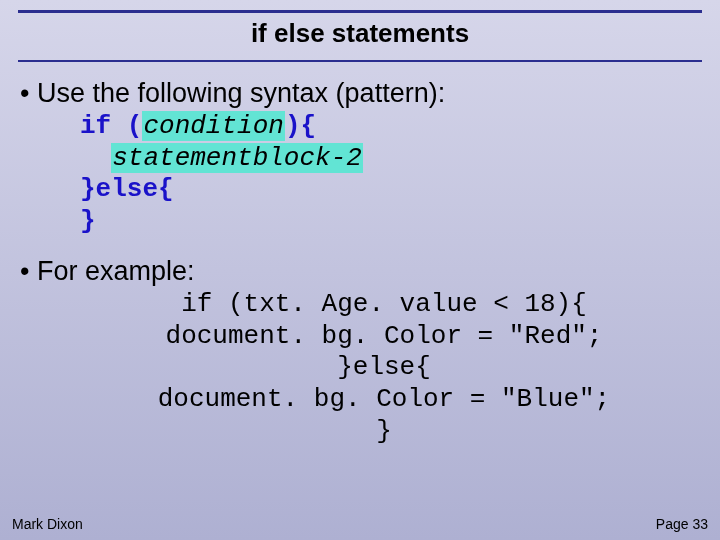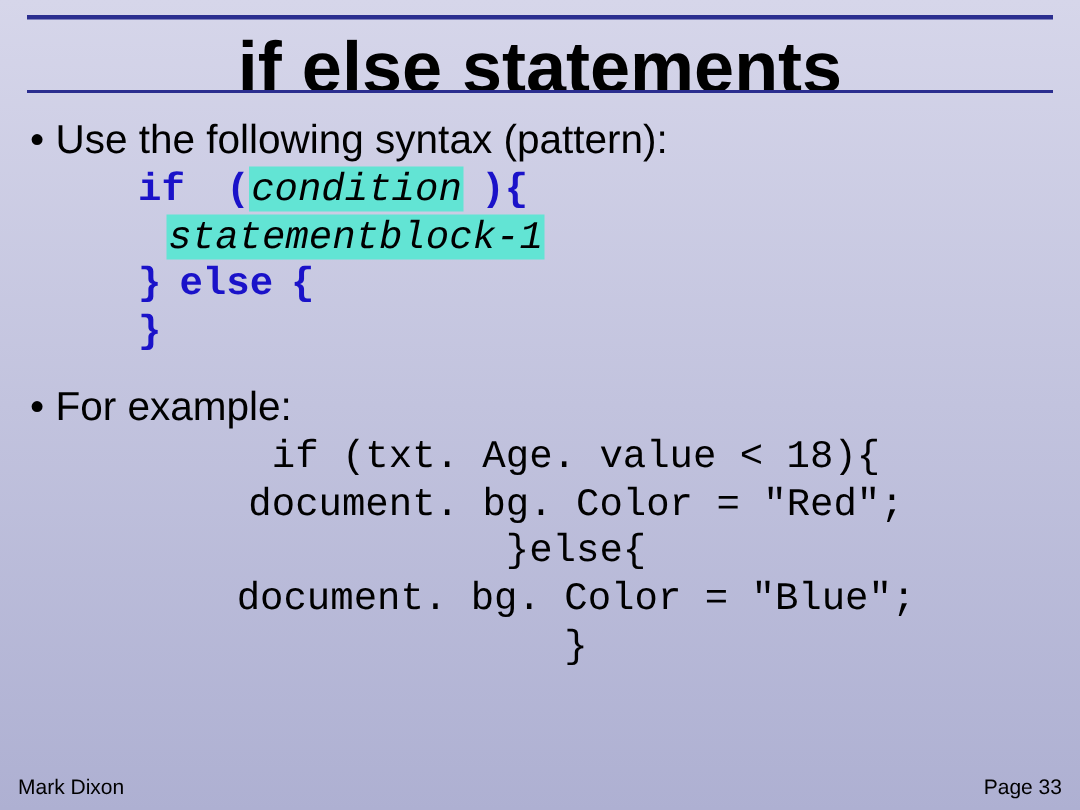--- a/index.html
+++ b/index.html
@@ -19,21 +19,21 @@
     position: absolute;
     top: 10px;
     left: 18px;
     right: 18px;
     height: 3px;
     background: #2b2e8f;
   }
   .title {
     text-align: center;
     font-weight: bold;
-    font-size: 48px;
+    font-size: 26px;
     margin-top: 18px;
     letter-spacing: 0px;
   }
   .underline {
     position: absolute;
     top: 60px;
     left: 18px;
     right: 18px;
     height: 2px;
     background: #2b2e8f;
@@ -61,21 +61,20 @@
   .codeblock2 {
     font-family: "Courier New", Courier, monospace;
     font-size: 26px;
     line-height: 1.22;
     margin-left: 60px;
     text-align: center;
   }
   .kw {
     color: #1a12c9;
     font-weight: bold;
-    margin-left: 12px;
   }
   .ital {
     font-style: italic;
     margin-top: 15px;
   }
   .hl {
     background: #62e4d4;
     padding: 0 1px;
   }
   .footer-left {
@@ -98,21 +97,21 @@
 
 <div class="title">if else statements</div>
 <div class="underline"></div>
 
 <div class="content">
 
   <div class="bullet">•  Use the following syntax (pattern):</div>
 
   <div class="codeblock">
     <div><span class="kw">if</span><span class="kw"> (</span><span class="ital hl">condition</span><span class="kw">){</span></div>
-    <div>&nbsp;&nbsp;<span class="ital hl">statementblock-1</span></div>
+    <div>&nbsp;&nbsp;<span class="ital hl">statementblock-2</span></div>
     <div><span class="kw">}</span><span class="kw">else</span><span class="kw">{</span></div>
     <div><span class="kw">}</span></div>
   </div>
 
   <div class="bullet2">•  For example:</div>
 
   <div class="codeblock2">
     <div>if (txt. Age. value &lt; 18){</div>
     <div>  document. bg. Color = "Red";</div>
     <div>}else{</div>

